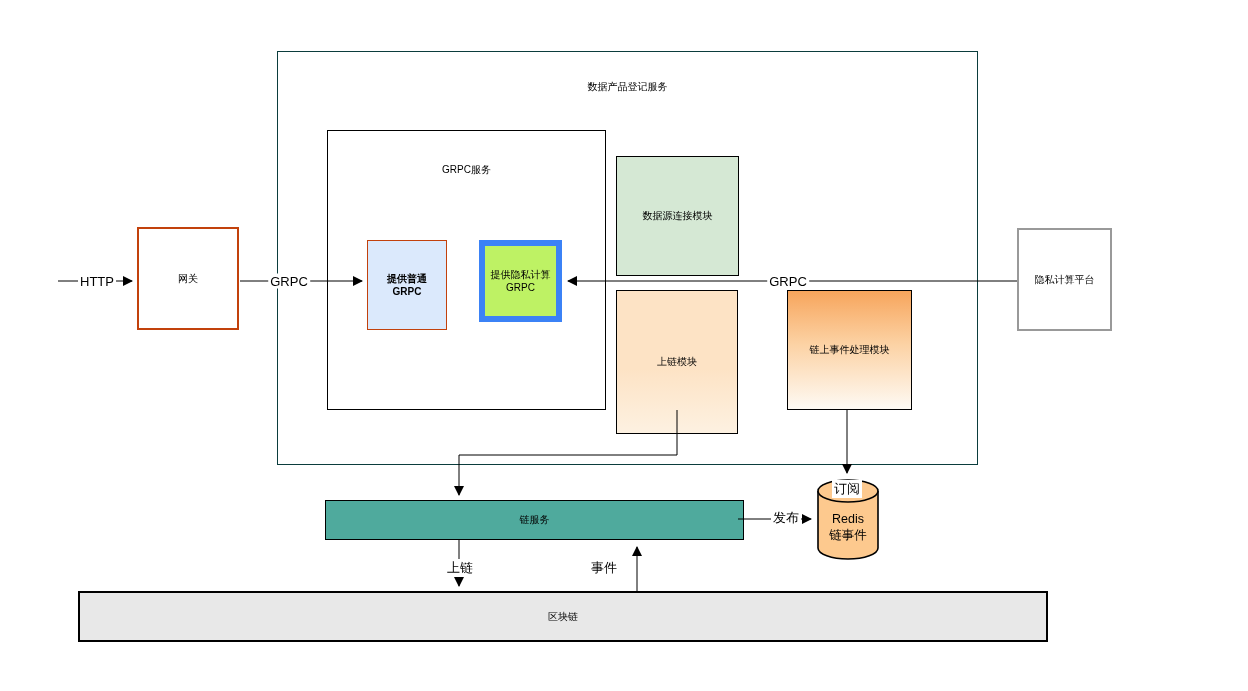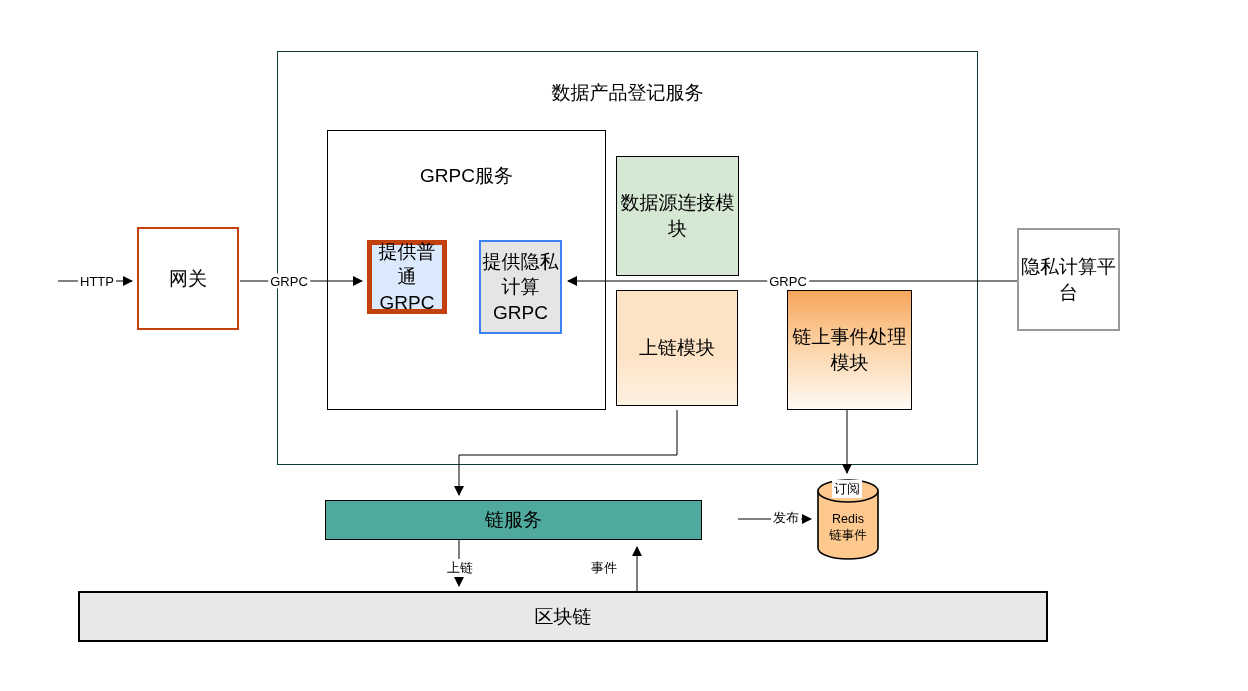--- a/index.html
+++ b/index.html
@@ -2,41 +2,41 @@
 <html><head>
 <meta charset="utf-8">
 <style>
   html,body{margin:0;padding:0;background:#ffffff;}
   body{
     width:1248px;height:691px;position:relative;overflow:hidden;
     font-family:"Liberation Sans","DejaVu Sans",sans-serif;
     color:#000;
   }
   .node{position:absolute;box-sizing:border-box;display:flex;align-items:center;justify-content:center;text-align:center;z-index:1;}
-  .node .lbl{font-size:19px;line-height:1.35;}
+  .node .lbl{font-size:10px;line-height:1.35;}
   
   .container-box{
     left:277px;top:51px;width:701px;height:414px;
     border:1px solid #0b3d3d;background:transparent;
     align-items:flex-start;z-index:0;
   }
   .container-title{margin-top:28px;font-size:14px;}
   
   .grpc-box{left:327px;top:130px;width:279px;height:280px;border:1px solid #000;background:#fff;align-items:flex-start;}
   .grpc-box .lbl{margin-top:32px;}
-  .plain-grpc{left:367px;top:240px;width:80px;height:74px;border:5px solid #c2410c;background:#dbe9fc;}
-  .private-grpc{left:479px;top:240px;width:83px;height:94px;border:2px solid #3b82f6;background:#e5e5e5;}
+  .plain-grpc{left:367px;top:240px;width:80px;height:90px;border:1px solid #c2410c;background:#dbe9fc;font-weight:bold;}
+  .private-grpc{left:479px;top:240px;width:83px;height:82px;border:6px solid #3b82f6;background:#bef264;}
   .datasource{left:616px;top:130px;width:123px;height:120px;border:1px solid #000;background:#d5e8d4;margin-top:26px;}
-  .onchain{left:616px;top:290px;width:122px;height:116px;border:1px solid #000;
+  .onchain{left:616px;top:290px;width:122px;height:144px;border:1px solid #000;
     background:linear-gradient(180deg,#fde3c5 0%,#fde3c5 55%,#fdf1e1 100%);}
   .chain-event{left:787px;top:290px;width:125px;height:120px;border:1px solid #000;
     background:linear-gradient(180deg,#f7a55c 0%,#fcd2a4 45%,#fefaf4 100%);}
   .gateway{left:137px;top:227px;width:102px;height:103px;border:2px solid #c2410c;background:#fff;}
-  .privacy-platform{left:1017px;top:228px;width:103px;height:103px;border:2px solid #999;background:#fff;}
-  .chain-service{left:325px;top:500px;width:377px;height:40px;border:1px solid #000;background:#4faa9d;}
+  .privacy-platform{left:1017px;top:228px;width:95px;height:103px;border:2px solid #999;background:#fff;}
+  .chain-service{left:325px;top:500px;width:419px;height:40px;border:1px solid #000;background:#4faa9d;}
   .blockchain{left:78px;top:591px;width:970px;height:51px;border:2px solid #000;background:#e8e8e8;}
   
   .redis{left:816px;top:479px;width:64px;height:82px;border:none;background:transparent;}
   .redis svg{position:absolute;left:0;top:0;}
   .redis .lbl{position:relative;z-index:2;margin-top:14px;font-size:12.5px;line-height:1.3;}
   
   #wires{position:absolute;left:0;top:0;z-index:2;pointer-events:none;}
   
   .edge-label{
     position:absolute;z-index:3;transform:translate(-50%,-50%);

